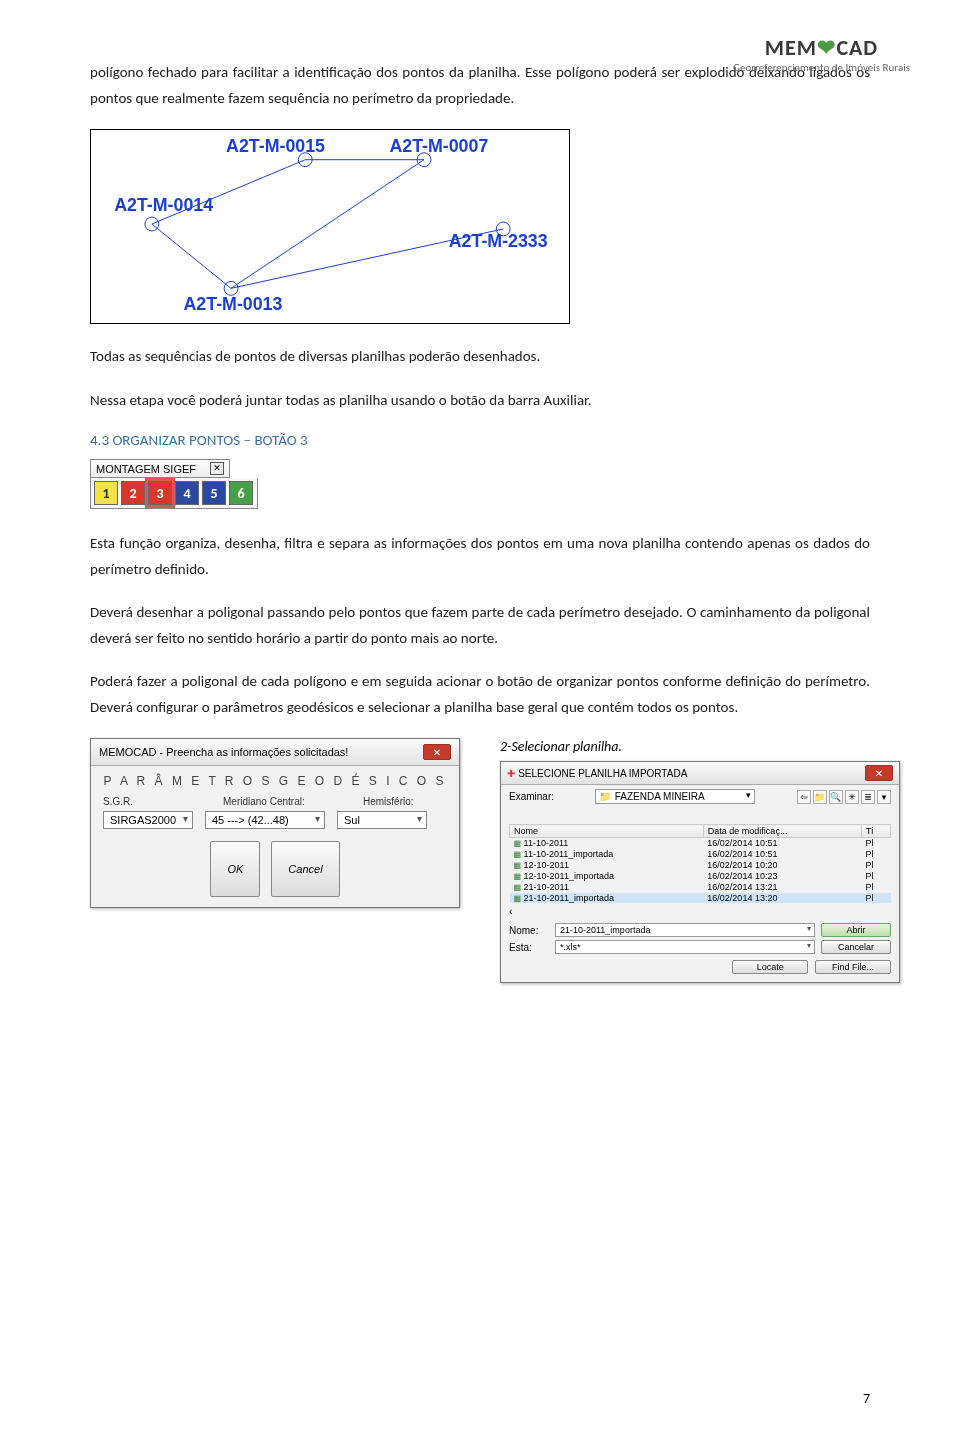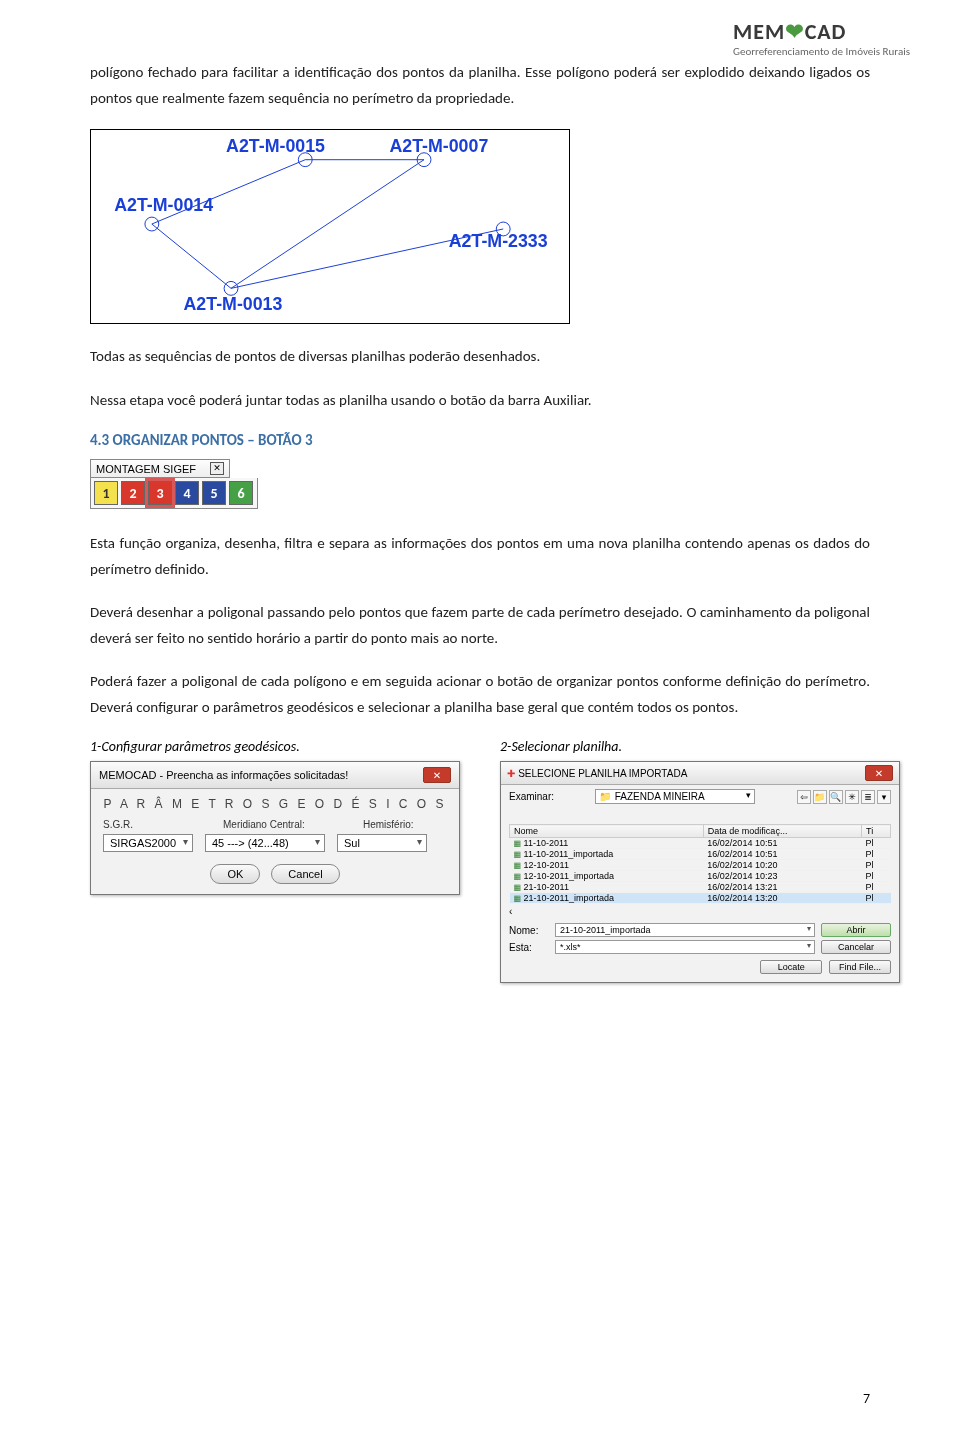--- a/index.html
+++ b/index.html
@@ -1,25 +1,25 @@
 <!DOCTYPE html>
 <html><head>
 <meta charset="utf-8">
 <style>
   * { box-sizing: border-box; margin: 0; padding: 0; }
   body { font-family: Calibri, Arial, sans-serif; background: #fff; width: 960px; margin: 0 auto; padding: 0; color: #000; }
   .page { padding: 60px 90px 40px 90px; position: relative; min-height: 1432px; }
-  .logo { position: absolute; top: 18px; right: 50px; text-align: left; }
+  .logo { position: absolute; top: 34px; right: 50px; text-align: center; }
   .logo-main { font-size: 22px; font-weight: bold; letter-spacing: 1px; color: #3a3a3a; }
   .logo-main .leaf { color: #4a9a3f; }
   .logo-sub { font-size: 11px; color: #666; }
   .body-text { font-size: 15px; line-height: 1.7; text-align: justify; margin-bottom: 18px; color: #222; }
   .diagram-box { border: 1px solid #000; width: 480px; height: 195px; margin: 6px 0 20px 0; position: relative; background: #fff; }
   .diagram-box svg { width: 100%; height: 100%; }
-  .section-heading { color: #3b6fa5; font-size: 15px; margin-top: 6px; margin-bottom: 10px; font-weight: bold; }
+  .section-heading { color: #3b6fa5; font-size: 15px; margin-top: 6px; margin-bottom: 10px; font-weight: normal; }
   .toolbar-img { margin-bottom: 22px; }
   .toolbar-title { font-family: Tahoma, sans-serif; font-size: 11px; background: linear-gradient(#fdfdfd,#eee); border: 1px solid #888; padding: 2px 5px; display: flex; justify-content: space-between; width: 140px; align-items: center; }
   .toolbar-close { border: 1px solid #555; width: 14px; height: 13px; font-size: 9px; line-height: 11px; text-align: center; background: #eee; }
   .toolbar-row { display: flex; border: 1px solid #888; border-top: none; width: 168px; padding: 3px; gap: 3px; background: #f7f7f7; }
   .tbtn { width: 24px; height: 24px; border: 1px solid #666; display: flex; align-items: center; justify-content: center; font-weight: bold; font-size: 14px; color: #fff; }
   .tbtn1 { background: #f3e24d; color: #333; }
   .tbtn2 { background: #d8382c; }
   .tbtn3 { background: #d8382c; box-shadow: 0 0 0 3px rgba(200,20,20,.7); position: relative; z-index: 2; }
   .tbtn4 { background: #2a4aa0; }
   .tbtn5 { background: #2a4aa0; }
@@ -32,39 +32,39 @@
   .dlg-header { background: linear-gradient(#fbfbfb,#e2e2e2); padding: 5px 8px; font-size: 11px; display: flex; justify-content: space-between; align-items: center; border-bottom: 1px solid #aaa; }
   .dlg-x { background: #c43a2b; color: #fff; width: 28px; height: 16px; border-radius: 2px; font-size: 10px; text-align: center; line-height: 16px; border: 1px solid #932; }
   .dlg-body { padding: 8px 12px 10px; font-size: 11px; }
   .dlg-title2 { text-align: center; letter-spacing: 3px; font-size: 12px; margin-bottom: 8px; color: #444; }
   .fld-row { display: flex; gap: 20px; margin-bottom: 4px; }
   .fld-row .lbl { font-size: 10px; color: #333; }
   .fld-row-inputs { display: flex; gap: 12px; margin-bottom: 12px; }
   .combo { background: #fff; border: 1px solid #888; font-size: 11px; padding: 2px 18px 2px 6px; position: relative; min-width: 90px; display: inline-block; }
   .combo::after { content: "▾"; position: absolute; right: 4px; top: 1px; font-size: 10px; color: #555; }
   .btnrow { text-align: center; }
-  .btn { display: inline-block; border: 1px solid #888; background: linear-gradient(#fafafa,#ddd); font-size: 11px; padding: 3px 16px; margin: 0 4px; border-radius: 10px; }
+  .btn { display: inline-block; border: 1px solid #888; background: linear-gradient(#fafafa,#ddd); font-size: 11px; padding: 21px 16px; margin: 0 4px; border-radius: 2px; font-style: italic; }
   .dlg2 { width: 400px; font-size: 10px; }
   .dlg2-header { background: linear-gradient(#fbfbfb,#e2e2e2); padding: 3px 6px; display: flex; justify-content: space-between; align-items: center; border-bottom: 1px solid #aaa; font-size: 10px; }
   .dlg2-body { padding: 4px 8px 8px; }
   .dlg2-toolbar { display: flex; justify-content: space-between; align-items: center; margin-bottom: 20px; }
   .folder-combo { background:#fff; border:1px solid #999; padding:1px 16px 1px 4px; position:relative; font-size:10px; width:160px; }
   .folder-combo::after{content:"▾"; position:absolute; right:3px; top:0; font-size:9px;}
   .icons-right span { display:inline-block; width:14px; height:14px; border:1px solid #aaa; margin-left:2px; background:#f7f7f7; font-size:9px; text-align:center; line-height:12px; }
   .file-table { width: 100%; border-collapse: collapse; font-size: 9px; }
   .file-table th { text-align: left; font-weight: normal; padding: 1px 4px; background: linear-gradient(#f8f8f8,#e8e8e8); border: 1px solid #ccc; }
   .file-table td { padding: 0 4px; border-bottom: 1px solid #f0f0f0; }
   .file-table tr.sel td { background: #cfe4f7; }
   .file-icon { color: #2a7a2a; font-size: 8px; }
   .dlg2-bottom { margin-top: 6px; display: grid; grid-template-columns: 40px 1fr 70px; gap: 3px 6px; align-items: center; }
   .input-flat { background:#fff; border:1px solid #999; padding:1px 4px; font-size:9px; position:relative; }
   .input-flat::after{content:"▾"; position:absolute; right:3px; top:0; font-size:8px; color:#555;}
   .sbtn { border:1px solid #888; background:linear-gradient(#fafafa,#ddd); font-size:9px; padding:1px 8px; text-align:center; border-radius:2px; }
   .dlg2-extra { grid-column: 2 / 4; text-align: right; margin-top: 3px; }
-  .dlg2-extra .sbtn { display:inline-block; width:62px; margin-left:4px; }
+  .dlg2-extra .sbtn { display:inline-block; width:76px; margin-left:4px; }
   .page-num { position: absolute; bottom: 25px; right: 90px; font-size: 14px; }
 </style>
 </head>
 <body>
 
 <div class="page">
 
   <div class="logo">
     <div class="logo-main">
       <span>MEM</span><span class="leaf">❤</span><span>CAD</span>
@@ -117,21 +117,20 @@
       <div class="tbtn tbtn6">6</div>
     </div>
   </div>
 
   <p class="body-text">Esta função organiza, desenha, filtra e separa as informações dos pontos em uma nova planilha contendo apenas os dados do perímetro definido.</p>
   <p class="body-text">Deverá desenhar a poligonal passando pelo pontos que fazem parte de cada perímetro desejado. O caminhamento da poligonal deverá ser feito no sentido horário a partir do ponto mais ao norte.</p>
   <p class="body-text">Poderá fazer a poligonal de cada polígono e em seguida acionar o botão de organizar pontos conforme definição do perímetro. Deverá configurar o parâmetros geodésicos e selecionar a planilha base geral que contém todos os pontos.</p>
 
   <div class="steps-row">
     <div>
-      <div class="step-label">1-Configurar parâmetros geodésicos.</div>
       <div class="dlg dlg1">
         <div class="dlg-header">
           <span>MEMOCAD - Preencha as informações solicitadas!</span>
           <span class="dlg-x">✕</span>
         </div>
         <div class="dlg-body">
           <div class="dlg-title2">P A R Â M E T R O S   G E O D É S I C O S</div>
           <div class="fld-row">
             <div class="lbl" style="width:100px">S.G.R.</div>
             <div class="lbl" style="width:120px">Meridiano Central:</div>

